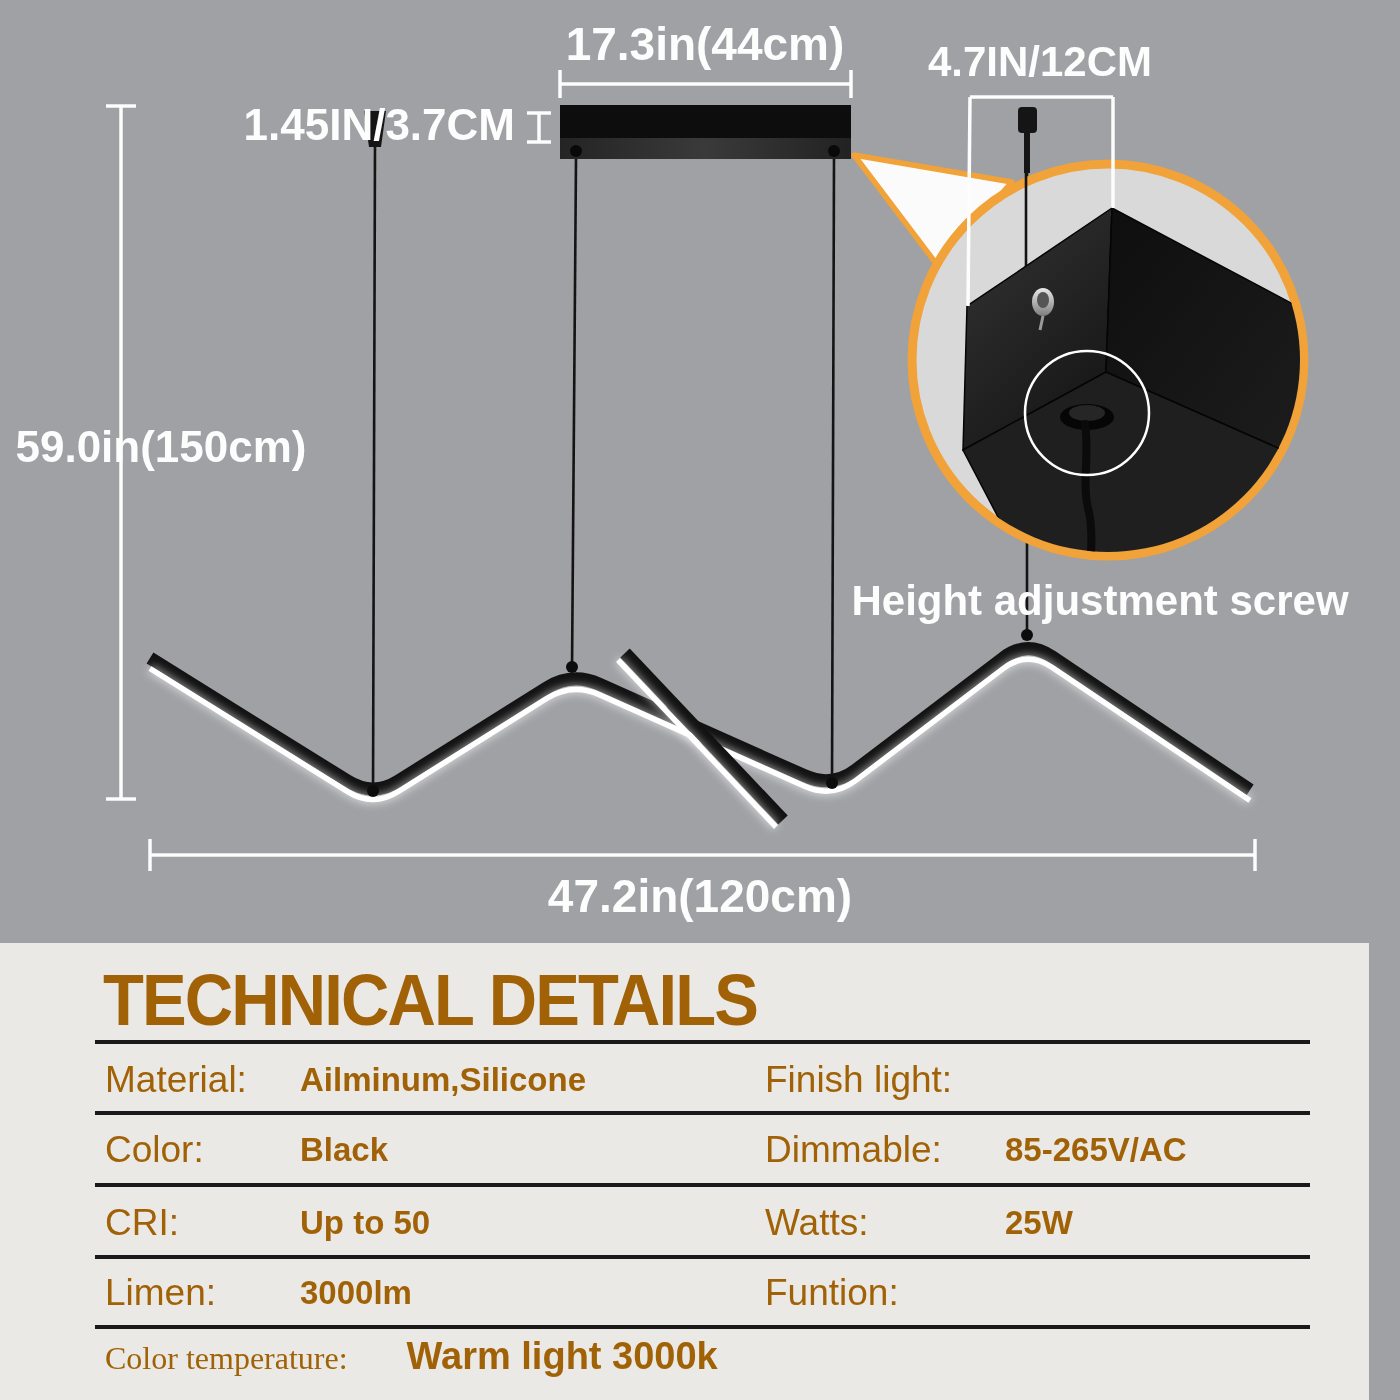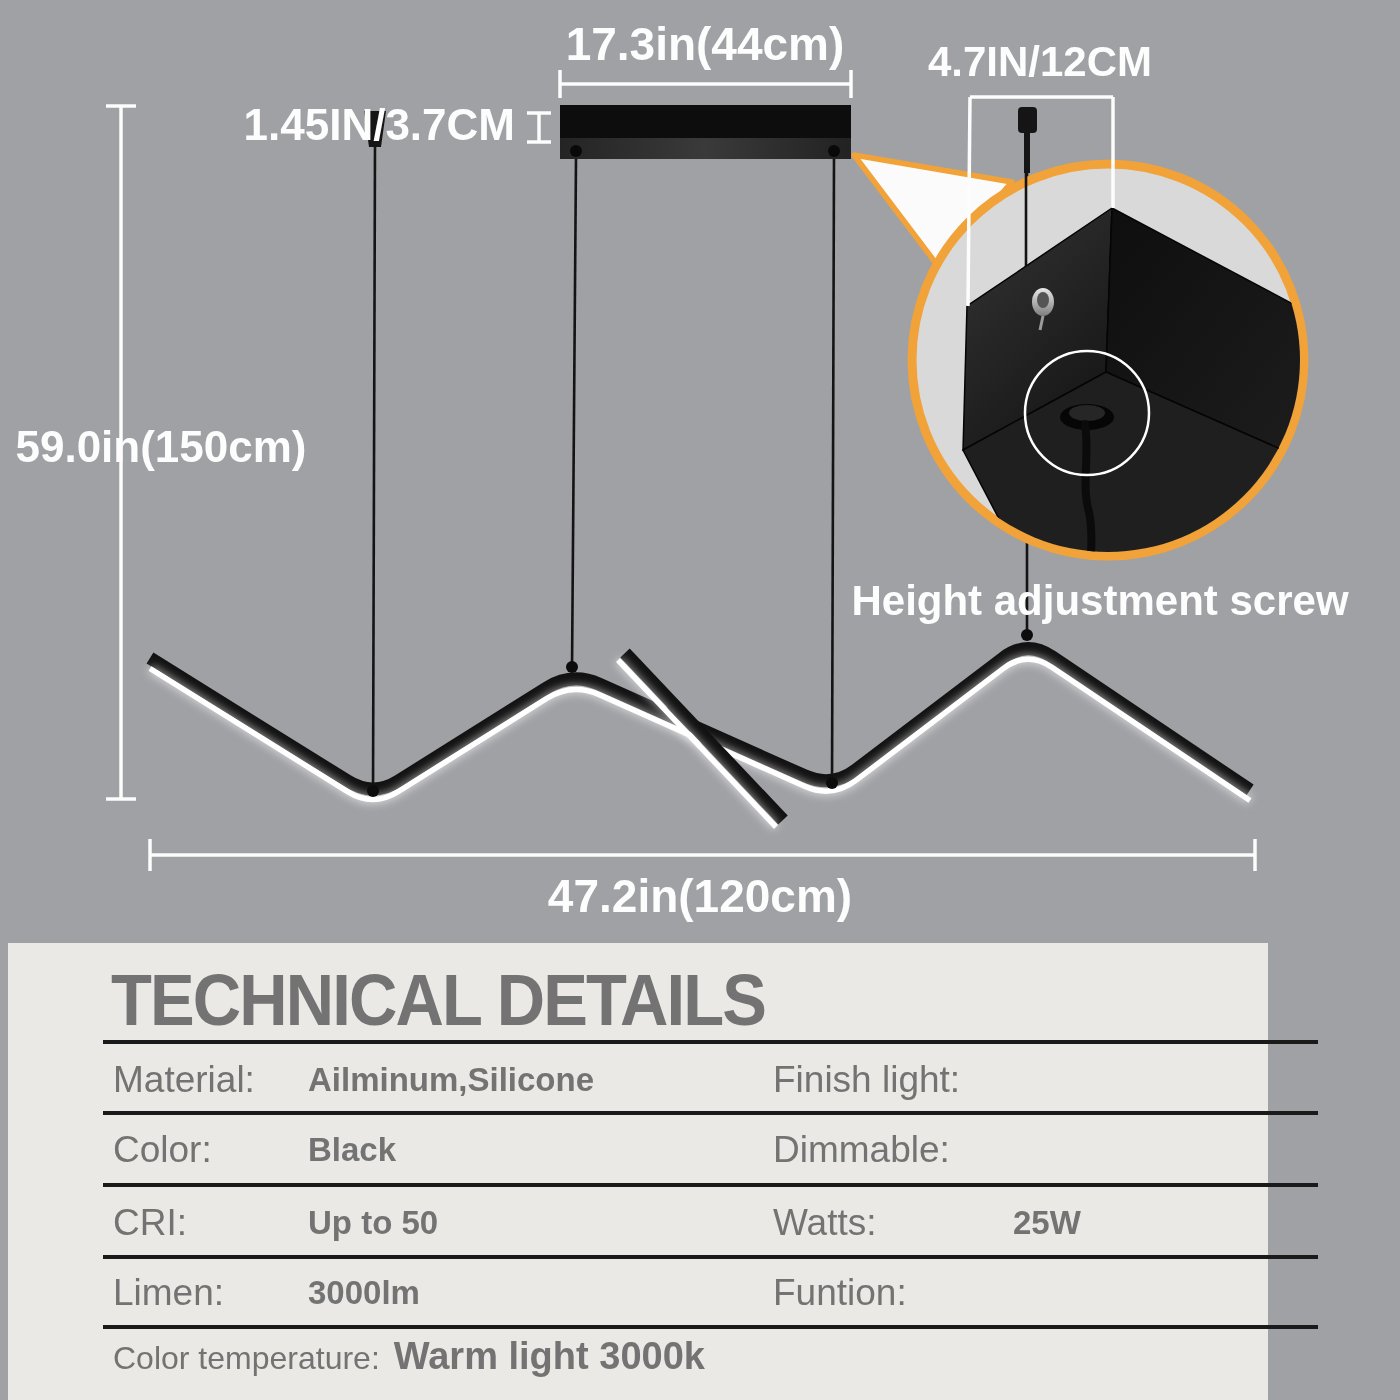--- a/index.html
+++ b/index.html
@@ -1,30 +1,30 @@
 <!DOCTYPE html>
 <html><head>
 <meta charset="utf-8">
 <style>
   html,body{margin:0;padding:0;background:#666;}
   .page{position:relative;width:1400px;height:1400px;overflow:hidden;
         font-family:"Liberation Sans",sans-serif;background:#a0a1a5;}
   .diagram{position:absolute;left:0;top:0;width:1400px;height:943px;}
-  .panel{position:absolute;left:8px;top:943px;width:1260px;height:457px;background:#eae9e5;color:#737373;}
+  .panel{position:absolute;left:0;top:943px;width:1369px;height:457px;background:#eae9e5;color:#a16207;}
   .p-title{position:absolute;left:103px;top:16px;font-size:72px;font-weight:700;
            letter-spacing:-2px;transform:scaleX(.93);transform-origin:left top;white-space:nowrap;}
   .rule{position:absolute;left:95px;width:1215px;height:4px;background:#1a1a1a;}
   .r1{top:97px}.r2{top:168px}.r3{top:240px}.r4{top:312px}.r5{top:382px}
   .spec-label{position:absolute;font-size:37px;font-weight:400;line-height:46px;white-space:nowrap;}
   .spec-value{position:absolute;font-size:33px;font-weight:700;line-height:46px;white-space:nowrap;}
   .c1l{left:105px}.c1v{left:300px}.c2l{left:765px}.c2v{left:1005px}
   .row1{top:114px}.row2{top:184px}.row3{top:257px}.row4{top:327px}
   .footer-line{position:absolute;left:105px;top:392px;display:flex;align-items:baseline;gap:14px;white-space:nowrap;}
-  .footer-line .fl{font-size:32px;font-weight:400;}
-  .footer-line .fv{font-size:38px;font-weight:700;}
+  .footer-line .fl{font-size:32px;font-weight:400;font-family:Liberation Serif, serif;}
+  .footer-line .fv{font-size:38px;font-weight:700;margin-left:45px;}
   svg text{font-family:"Liberation Sans",sans-serif;}
 </style>
 </head>
 <body>
 
 <div class="page">
 
   <svg class="diagram" viewBox="0 0 1400 943">
     <defs>
       <filter id="glow" x="-30%" y="-30%" width="160%" height="160%">
@@ -166,20 +166,21 @@
     <div class="rule r4"></div>
     <div class="rule r5"></div>
 
     <div class="spec-label c1l row1">Material:</div>
     <div class="spec-value c1v row1">Ailminum,Silicone</div>
     <div class="spec-label c2l row1">Finish light:</div>
 
     <div class="spec-label c1l row2">Color:</div>
     <div class="spec-value c1v row2">Black</div>
     <div class="spec-label c2l row2">Dimmable:</div>
+    <div class="spec-value c2v row2">85-265V/AC</div>
 
     <div class="spec-label c1l row3">CRI:</div>
     <div class="spec-value c1v row3">Up to 50</div>
     <div class="spec-label c2l row3">Watts:</div>
     <div class="spec-value c2v row3">25W</div>
 
     <div class="spec-label c1l row4">Limen:</div>
     <div class="spec-value c1v row4">3000lm</div>
     <div class="spec-label c2l row4">Funtion:</div>
 

